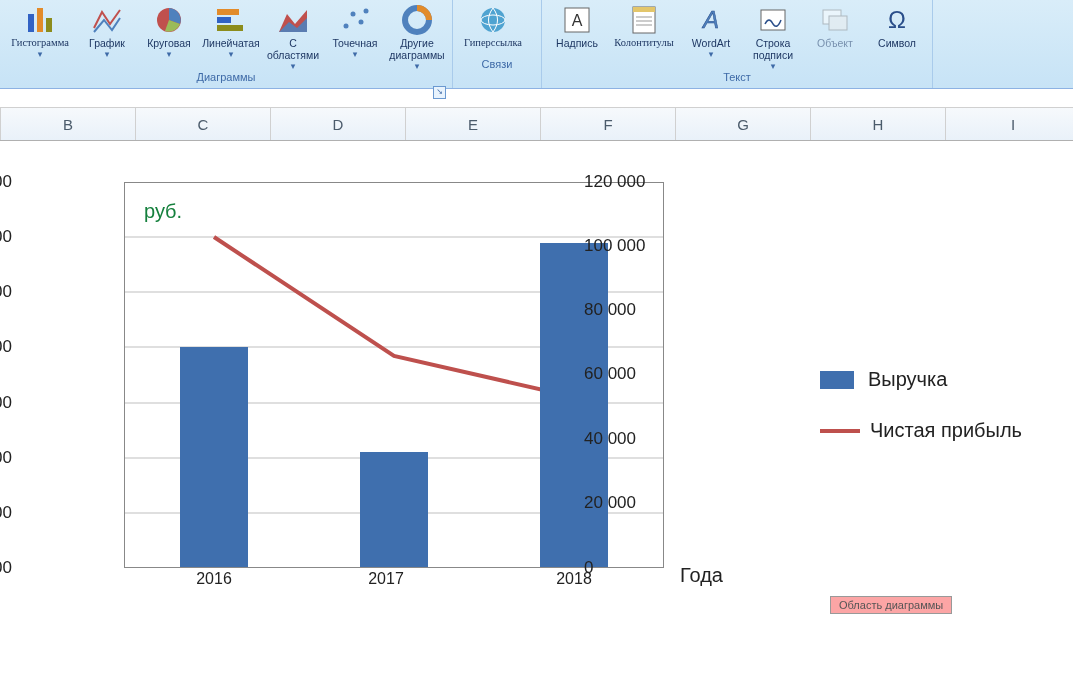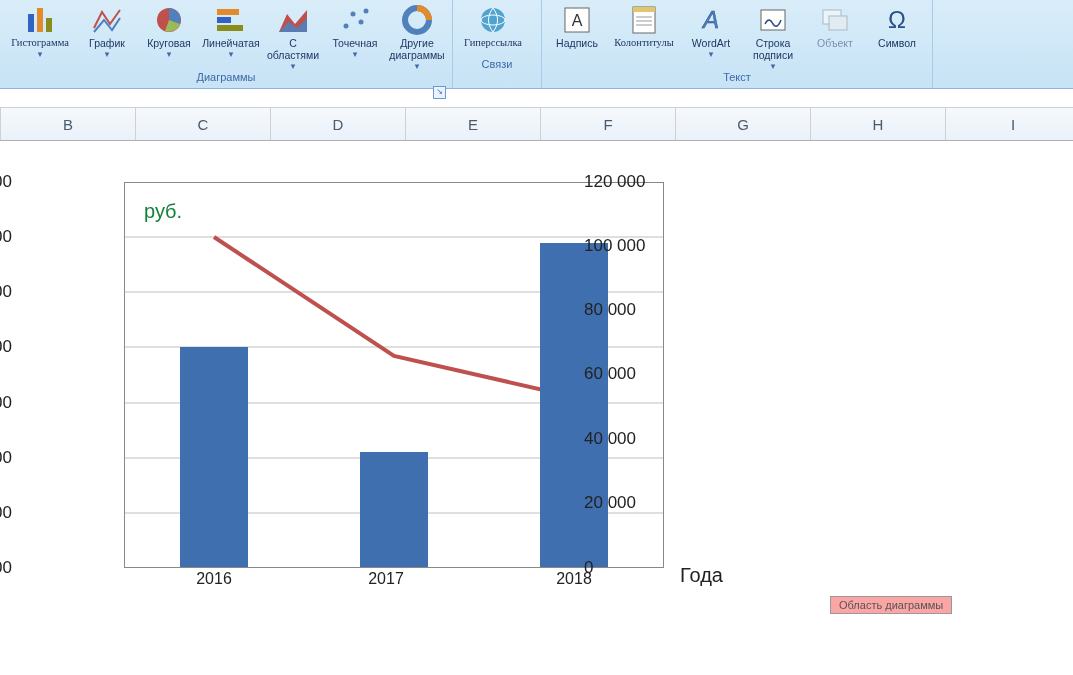--- a/index.html
+++ b/index.html
@@ -279,17 +279,27 @@
     <div class="tick-right" style="top:78px">100 000</div>
     <div class="tick-right" style="top:14px">120 000</div>
 
     <div class="xlabel" style="left:194px">2016</div>
     <div class="xlabel" style="left:366px">2017</div>
     <div class="xlabel" style="left:554px">2018</div>
     <div class="xlabel-title">Года</div>
 
     <div class="unit">руб.</div>
 
+    <div class="legend">
+      <div class="row">
+        <div class="swatch-bar"></div>
+        <span>Выручка</span>
+      </div>
+      <div class="row">
+        <div class="swatch-line"></div>
+        <span>Чистая прибыль</span>
+      </div>
+    </div>
 
     <div class="tooltip">Область диаграммы</div>
   </div>
 
 </div>
 
 </body></html>

